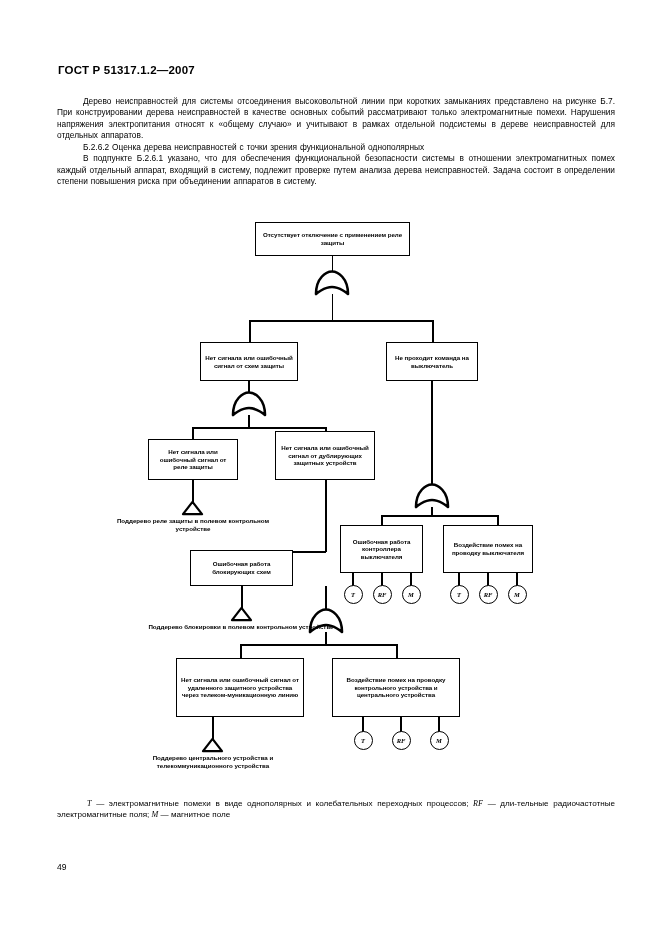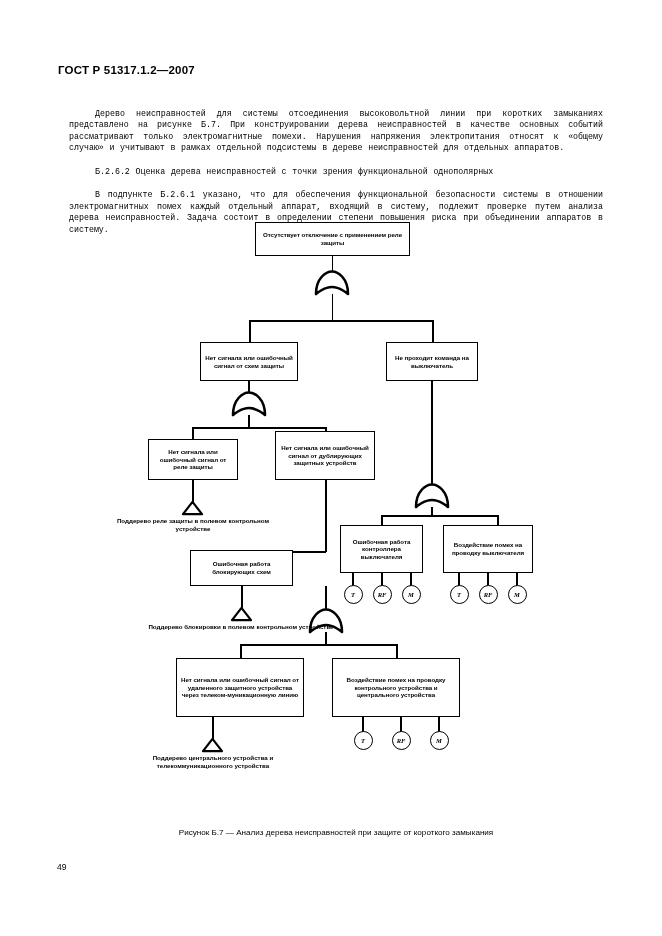--- a/index.html
+++ b/index.html
@@ -14,21 +14,21 @@
     position:absolute;left:58px;top:64px;
     font-size:11.5px;font-weight:bold;letter-spacing:.2px;
   }
 
   
   .body-text{
     position:absolute;left:57px;top:96px;width:558px;
     font-size:8.3px;line-height:11.45px;text-align:justify;
     word-spacing:.6px;
   }
-  .body-text p{margin:12px;text-indent:26px;font-family:Liberation Mono, monospace;}
+  .body-text p{margin:0;text-indent:26px;}
 
   
   .figure{position:absolute;left:0;top:210px;width:662px;height:580px;}
 
   .node{
     position:absolute;box-sizing:border-box;
     border:1.6px solid #000;background:#fff;
     display:flex;align-items:center;justify-content:center;
     text-align:center;font-size:6.2px;font-weight:bold;
     line-height:7.6px;padding:2px 3px;z-index:3;
@@ -245,18 +245,22 @@
     </div>
     <div class="circ" style="left:391.5px;top:521px;">
       <span>RF</span>
     </div>
     <div class="circ" style="left:429.5px;top:521px;">
       <span>M</span>
     </div>
 
   </div>
 
-
-  <div class="fig-caption">Рисунок Б.7 — Анализ дерева неисправностей при защите от короткого замыкания</div>
+  <div class="fig-note">
+    <p>
+      <span class="ital">T</span><span> — электромагнитные помехи в виде однополярных и колебательных переходных процессов; </span><span class="ital">RF</span><span> — дли-тельные радиочастотные электромагнитные поля;  </span><span class="ital">M</span><span> — магнитное  поле</span>
+    </p>
+  </div>
+
 
   <div class="page-num">49</div>
 
 </div>
 
 </body></html>

